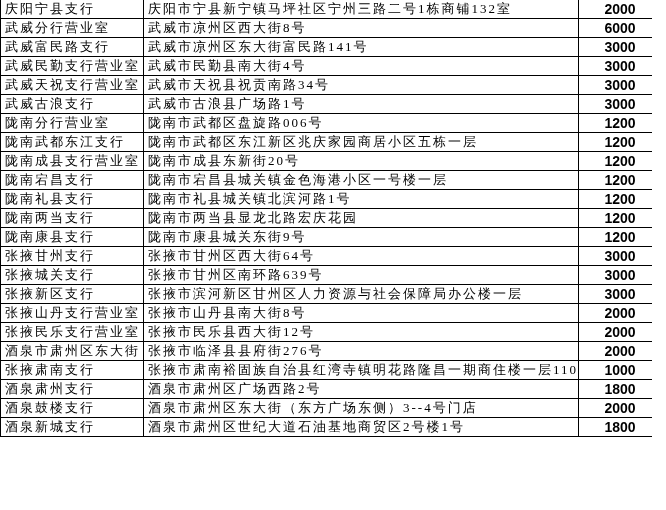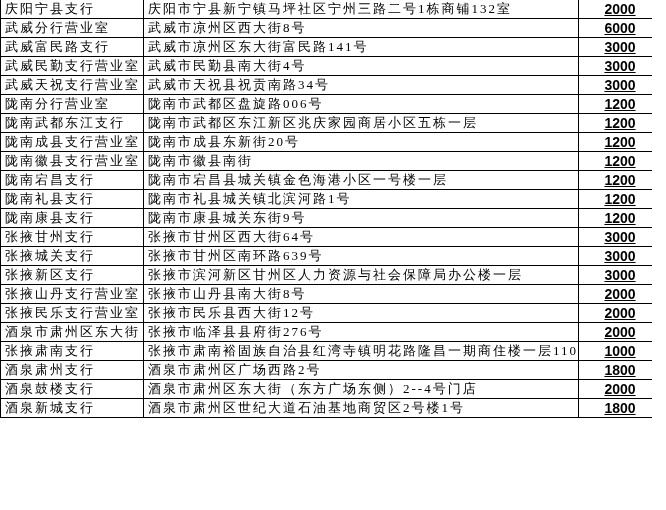--- a/index.html
+++ b/index.html
@@ -45,21 +45,20 @@
     font-size: 13px;
     letter-spacing: 2px;
   }
   td.amount {
     font-family: "Liberation Sans", "DejaVu Sans", sans-serif;
     font-weight: bold;
     font-size: 14px;
     text-align: center;
     letter-spacing: 0;
     padding: 0;
-    text-decoration: underline;
   }
   col.c-branch  { width: 143px; }
   col.c-address { width: 435px; }
   col.c-amount  { width: 81px; }
 </style>
 </head>
 <body>
 
 <div class="table-wrap">
   <table class="branch-table">
@@ -92,20 +91,25 @@
     <td class="address">武威市民勤县南大街4号</td>
     <td class="amount">3000</td>
   </tr>
 
   <tr>
     <td class="branch">武威天祝支行营业室</td>
     <td class="address">武威市天祝县祝贡南路34号</td>
     <td class="amount">3000</td>
   </tr>
 
+  <tr>
+    <td class="branch">武威古浪支行</td>
+    <td class="address">武威市古浪县广场路1号</td>
+    <td class="amount">3000</td>
+  </tr>
 
   <tr>
     <td class="branch">陇南分行营业室</td>
     <td class="address">陇南市武都区盘旋路006号</td>
     <td class="amount">1200</td>
   </tr>
 
   <tr>
     <td class="branch">陇南武都东江支行</td>
     <td class="address">陇南市武都区东江新区兆庆家园商居小区五栋一层</td>
@@ -113,38 +117,38 @@
   </tr>
 
   <tr>
     <td class="branch">陇南成县支行营业室</td>
     <td class="address">陇南市成县东新街20号</td>
     <td class="amount">1200</td>
   </tr>
 
 
 
-  <tr>
-    <td class="branch">陇南徽县支行营业室</td>
-    <td class="address">陇南市徽县南街</td>
-    <td class="amount">1200</td>
-  </tr>
 
   <tr>
     <td class="branch">陇南宕昌支行</td>
     <td class="address">陇南市宕昌县城关镇金色海港小区一号楼一层</td>
     <td class="amount">1200</td>
   </tr>
 
   <tr>
     <td class="branch">陇南礼县支行</td>
     <td class="address">陇南市礼县城关镇北滨河路1号</td>
     <td class="amount">1200</td>
   </tr>
 
+  <tr>
+    <td class="branch">陇南两当支行</td>
+    <td class="address">陇南市两当县显龙北路宏庆花园</td>
+    <td class="amount">1200</td>
+  </tr>
 
   <tr>
     <td class="branch">陇南康县支行</td>
     <td class="address">陇南市康县城关东街9号</td>
     <td class="amount">1200</td>
   </tr>
 
   <tr>
     <td class="branch">张掖甘州支行</td>
     <td class="address">张掖市甘州区西大街64号</td>
@@ -189,21 +193,21 @@
   </tr>
 
   <tr>
     <td class="branch">酒泉肃州支行</td>
     <td class="address">酒泉市肃州区广场西路2号</td>
     <td class="amount">1800</td>
   </tr>
 
   <tr>
     <td class="branch">酒泉鼓楼支行</td>
-    <td class="address">酒泉市肃州区东大街（东方广场东侧）2--4号门店</td>
+    <td class="address">酒泉市肃州区东大街（东方广场东侧）3--4号门店</td>
     <td class="amount">2000</td>
   </tr>
 
   <tr>
     <td class="branch">酒泉新城支行</td>
     <td class="address">酒泉市肃州区世纪大道石油基地商贸区2号楼1号</td>
     <td class="amount">1800</td>
   </tr>
 
 </tbody>

